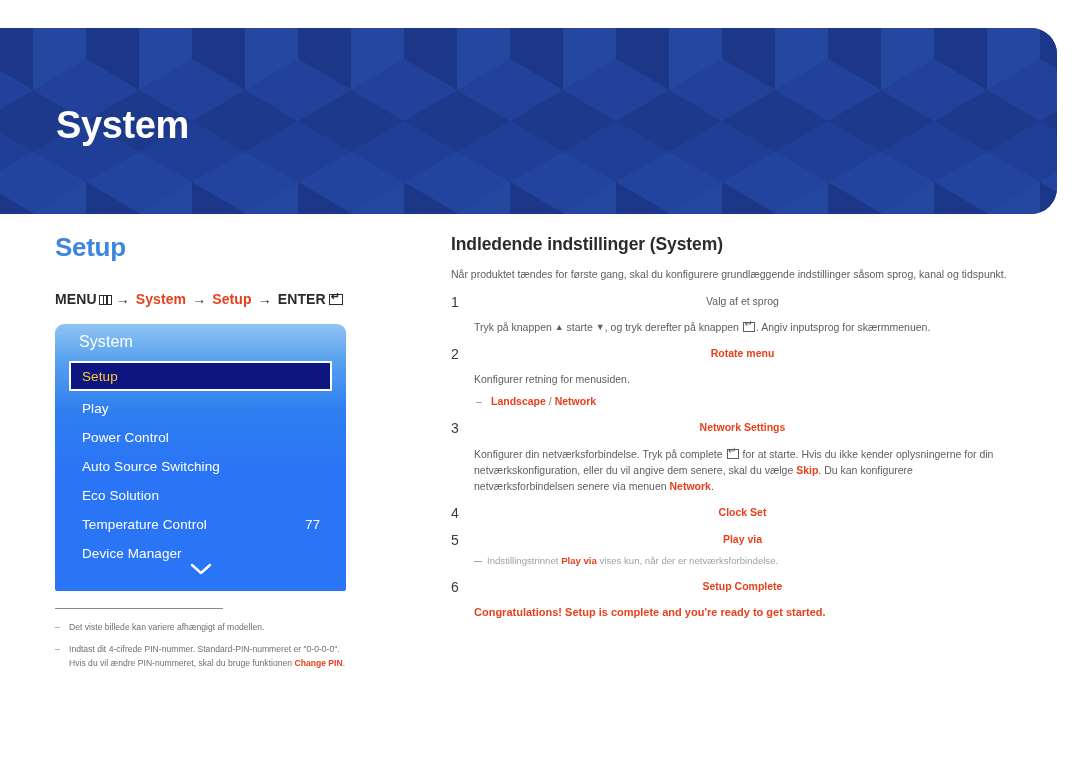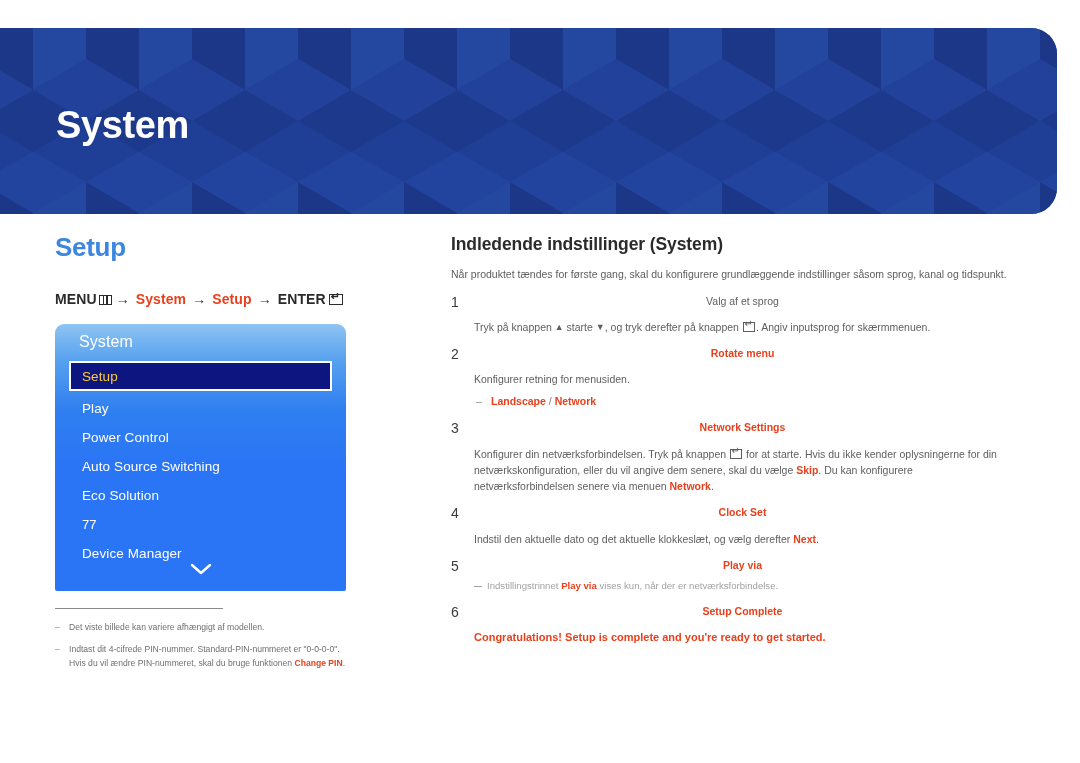--- a/index.html
+++ b/index.html
@@ -376,20 +376,21 @@
           <span class="label">Auto Source Switching</span>
           <span class="value"></span>
         </div>
 
         <div class="osd-item">
           <span class="label">Eco Solution</span>
           <span class="value"></span>
         </div>
 
         <div class="osd-item">
+          <span class="label">Temperature Control</span>
           <span class="value">77</span>
         </div>
 
         <div class="osd-item">
           <span class="label">Device Manager</span>
           <span class="value"></span>
         </div>
       </div>
 
       <div class="osd-chevron">
@@ -436,32 +437,29 @@
           <span class="hl">Landscape</span><span> / </span><span class="hl">Network</span>
         </div>
       </div>
     </div>
 
     <div class="step">
       <div class="step-num">3</div>
       <div class="step-body">
         <div class="step-head red">Network Settings</div>
         <div class="step-desc">
-          <span>Konfigurer din netværksforbindelsen. Tryk på knappen </span><span class="ico-enter-sm"></span><span> for at starte. Hvis du ikke kender oplysningerne for din netværkskonfiguration, eller du vil angive dem senere, skal du vælge </span><span class="hl">Skip</span><span>. Du kan konfigurere netværksforbindelsen senere via menuen </span><span class="hl">Network</span><span>.</span>
+          <span>Konfigurer din netværksforbindelse. Tryk på complete </span><span class="ico-enter-sm"></span><span> for at starte. Hvis du ikke kender oplysningerne for din netværkskonfiguration, eller du vil angive dem senere, skal du vælge </span><span class="hl">Skip</span><span>. Du kan konfigurere netværksforbindelsen senere via menuen </span><span class="hl">Network</span><span>.</span>
         </div>
       </div>
     </div>
 
     <div class="step">
       <div class="step-num">4</div>
       <div class="step-body">
         <div class="step-head red">Clock Set</div>
-        <div class="step-desc">
-          <span>Indstil den aktuelle dato og det aktuelle klokkeslæt, og vælg derefter </span><span class="hl">Next</span><span>.</span>
-        </div>
       </div>
     </div>
 
     <div class="step">
       <div class="step-num">5</div>
       <div class="step-body">
         <div class="step-head red">Play via</div>
         <div class="note">
           <span>Indstillingstrinnet </span><span class="hl">Play via</span><span> vises kun, når der er netværksforbindelse.</span>
         </div>

